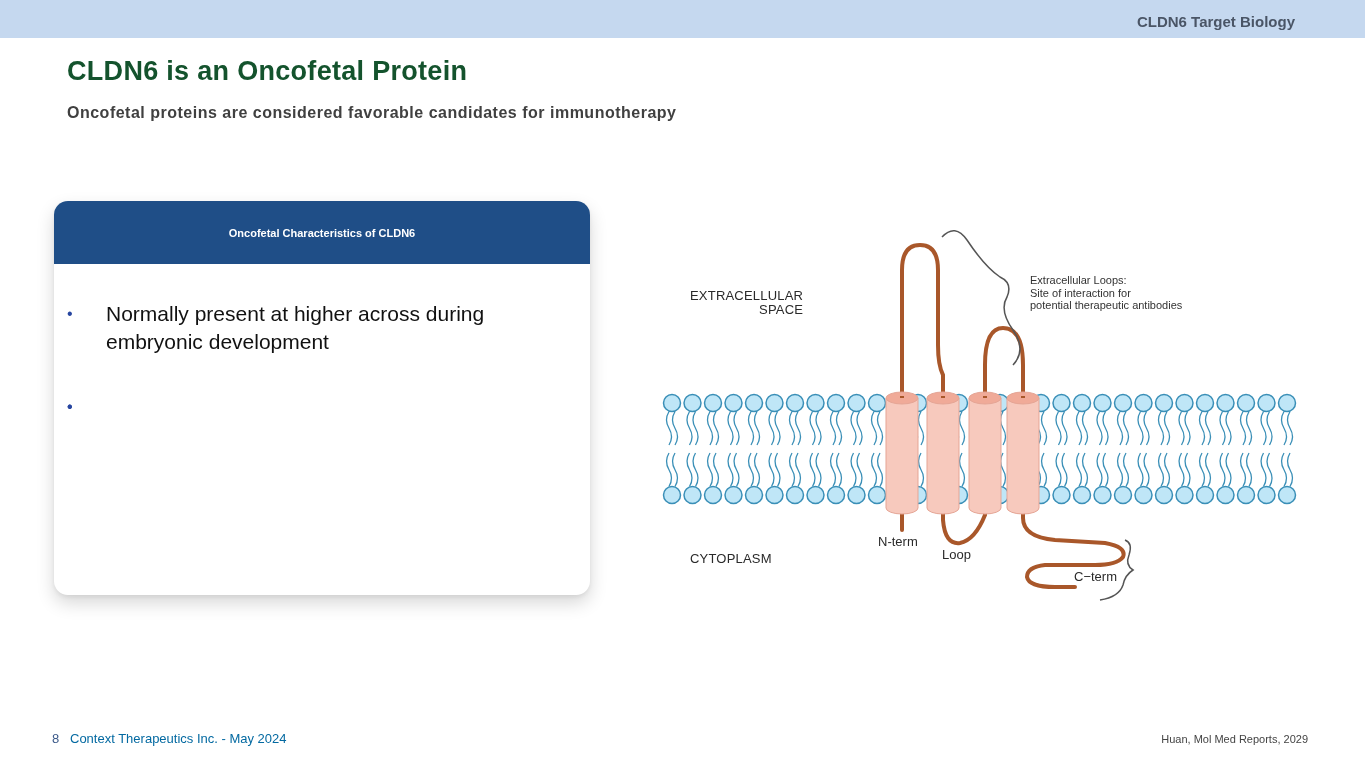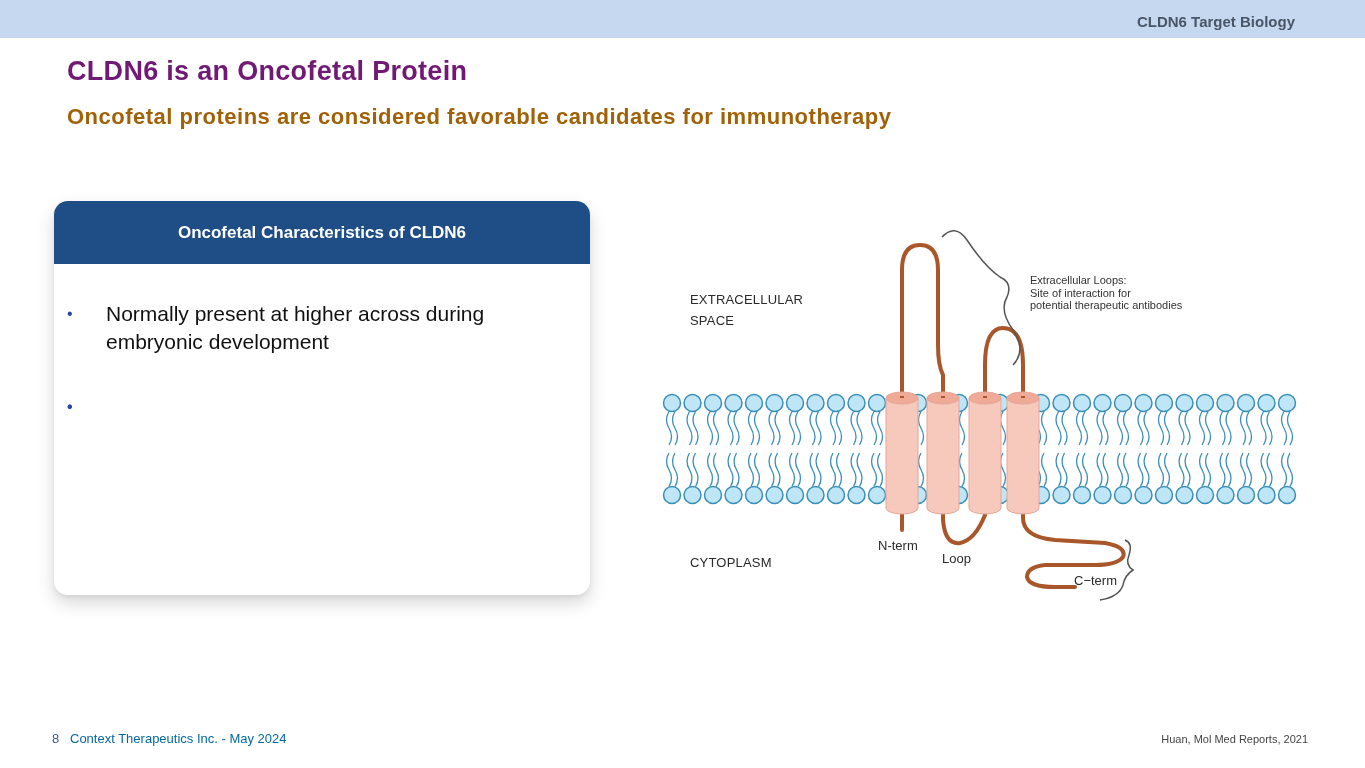--- a/index.html
+++ b/index.html
@@ -10,52 +10,52 @@
       position: absolute; left: 0; top: 0; width: 1365px; height: 38px;
       background: #c5d8ef;
     }
     .section-label {
       position: absolute; right: 70px; top: 13px;
       font-size: 15px; font-weight: bold; color: #4a5566;
     }
 
     .page-title {
       position: absolute; left: 67px; top: 56px;
-      font-size: 27px; font-weight: bold; color: #701a75; letter-spacing: 0.3px;
+      font-size: 27px; font-weight: bold; color: #14532d; letter-spacing: 0.3px;
     }
     .page-subtitle {
       position: absolute; left: 67px; top: 104px;
-      font-size: 22px; font-weight: bold; color: #a16207; letter-spacing: 0.5px;
+      font-size: 16px; font-weight: bold; color: #404040; letter-spacing: 0.5px;
     }
 
     .card {
       position: absolute; left: 54px; top: 201px; width: 536px; height: 394px;
       background: #ffffff; border-radius: 14px;
       box-shadow: 0 8px 18px rgba(0,0,0,0.16), 0 2px 4px rgba(0,0,0,0.06);
       overflow: hidden;
     }
     .card-header {
       height: 63px; background: #1f4e87;
       display: flex; align-items: center; justify-content: center;
-      color: #ffffff; font-size: 17px; font-weight: bold;
+      color: #ffffff; font-size: 11px; font-weight: bold;
     }
     .card-list { list-style: none; padding: 36px 40px 0 0; }
     .card-item {
       position: relative; padding-left: 52px;
       font-size: 21px; line-height: 28px; color: #111111;
       margin-bottom: 37px; width: 500px;
     }
     .card-item .bullet {
       position: absolute; left: 13px; top: 0; color: #2746a0; font-size: 16px;
     }
 
     .diagram { position: absolute; left: 655px; top: 215px; width: 650px; height: 395px; }
     .diagram svg { width: 650px; height: 395px; display: block; }
     .dlabel {
-      position: absolute; font-size: 13px; color: #2a2a2a; line-height: 21px;
+      position: absolute; font-size: 13px; color: #2a2a2a; line-height: 14px; text-align: right;
     }
     .dlabel-caps { font-size: 13px; font-weight: normal; letter-spacing: 0.2px; }
     .dnote { position: absolute; font-size: 11px; color: #333; line-height: 12.5px; }
 
     .footer-page {
       position: absolute; left: 52px; top: 731px; font-size: 13px; color: #3c5a8a;
     }
     .footer-company {
       position: absolute; left: 70px; top: 731px; font-size: 13px; color: #0369a1;
     }
@@ -318,13 +318,13 @@
   <div class="dlabel" style="left:223px; top:320px;">N-term</div>
   <div class="dlabel" style="left:287px; top:333px;">Loop</div>
   <div class="dlabel" style="left:375px; top:355px;padding-left:44px;">C−term</div>
   <div class="dnote" style="left:375px; top:27px; white-space:pre;margin-top:32px;">Extracellular Loops:
 Site of interaction for
 potential therapeutic antibodies</div>
 </div>
 
 <span class="footer-page">8</span>
 <span class="footer-company">Context Therapeutics Inc. -  May 2024</span>
-<span class="footer-cite">Huan, Mol Med Reports, 2021</span>
+<span class="footer-cite">Huan, Mol Med Reports, 2029</span>
 
 </body></html>

